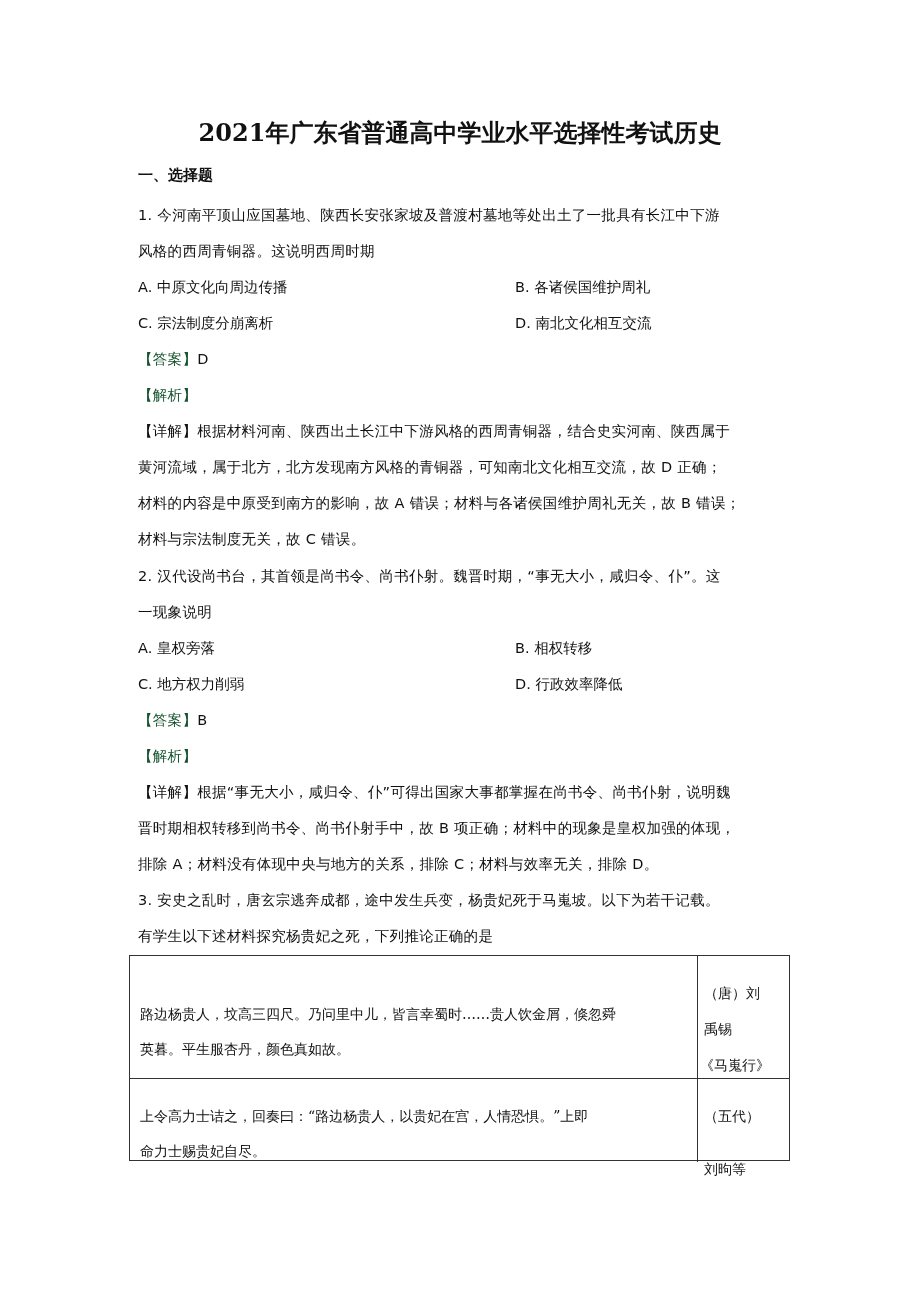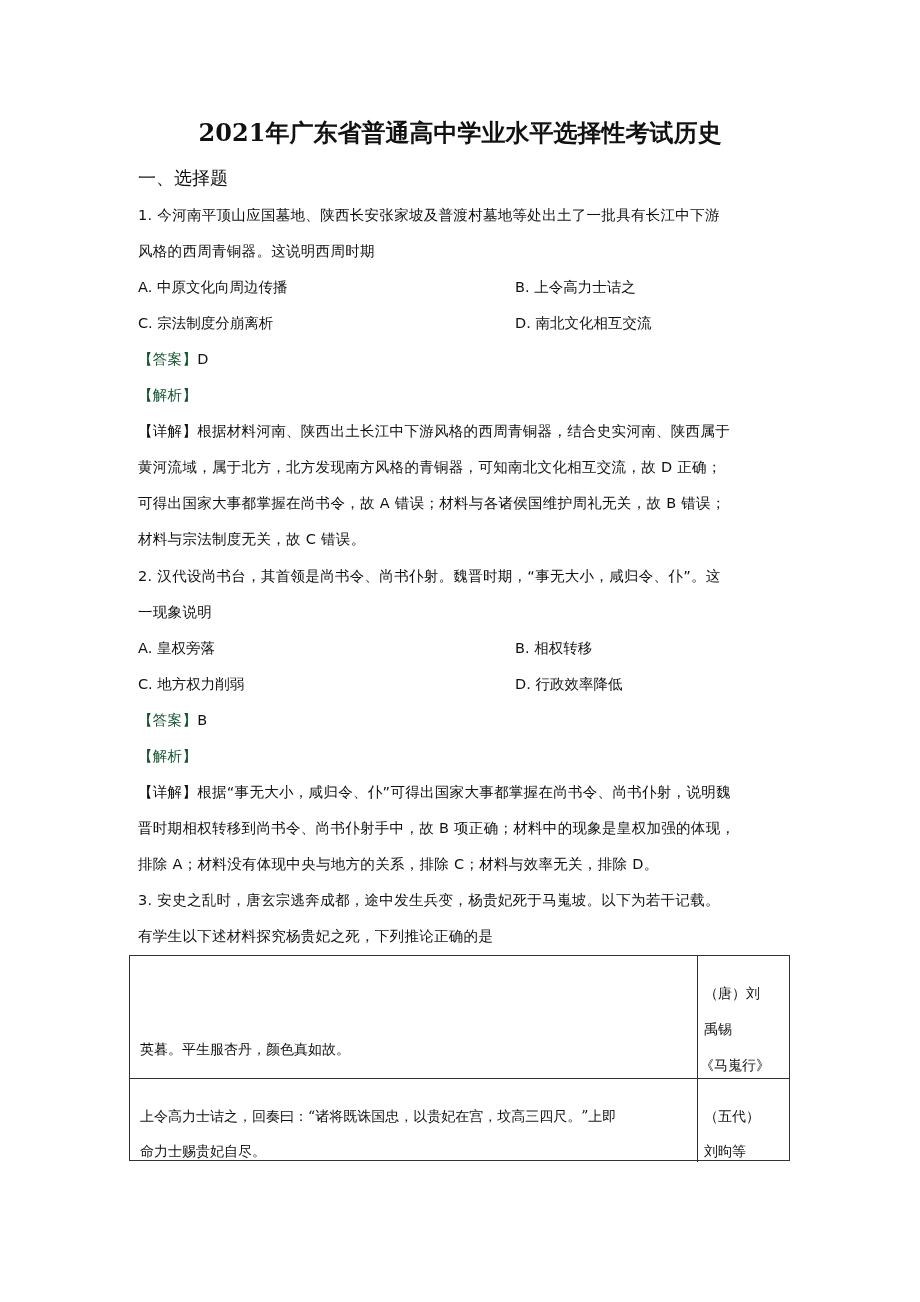--- a/index.html
+++ b/index.html
@@ -1,21 +1,21 @@
 <!DOCTYPE html>
 <html><head>
 <meta charset="utf-8">
 <style>
   html, body { margin: 0; padding: 0; background: #ffffff; }
   body { width: 920px; height: 1302px; position: relative; overflow: hidden;
          font-family: "DejaVu Sans", "Liberation Sans", sans-serif; color: #111; }
   .page { position: absolute; left: 0; top: 0; width: 920px; height: 1302px; }
   .title { position: absolute; left: 0; width: 920px; top: 117px; text-align: center;
            font-family: "DejaVu Serif", "Liberation Serif", serif; font-size: 24px; font-weight: bold; letter-spacing: 0px; }
-  .section { position: absolute; left: 138px; top: 166px; font-size: 18px; font-weight: normal; }
+  .section { position: absolute; left: 138px; top: 166px; font-size: 15px; font-weight: bold; }
   .line { position: absolute; left: 138px; font-size: 14.5px; white-space: nowrap; letter-spacing: 0.3px; }
   .optL { position: absolute; left: 138px; font-size: 14.5px; white-space: nowrap; }
   .optR { position: absolute; left: 515px; font-size: 14.5px; white-space: nowrap; }
   .label-blue { color: #14532d; }
   .tbl { position: absolute; left: 129px; top: 955px; width: 661px; height: 206px;
          border: 1.5px solid #333; box-sizing: border-box; }
   .row { position: absolute; left: 0; width: 100%; box-sizing: border-box; }
   .row1 { top: 0; height: 123px; border-bottom: 1.5px solid #333; }
   .row2 { top: 123px; height: 83px; }
   .cell-main { position: absolute; left: 0; top: 0; width: 568px; height: 100%; border-right: 1.5px solid #333; box-sizing: border-box; }
@@ -26,30 +26,30 @@
 <body>
 
 <div class="page">
 
   <div class="title">2021年广东省普通高中学业水平选择性考试历史</div>
   <div class="section">一、选择题</div>
 
   <div class="line" style="top:206px">1. 今河南平顶山应国墓地、陕西长安张家坡及普渡村墓地等处出土了一批具有长江中下游</div>
   <div class="line" style="top:242px">风格的西周青铜器。这说明西周时期</div>
   <div class="optL" style="top:278px">A.  中原文化向周边传播</div>
-  <div class="optR" style="top:278px">B.  上令高力士诘之</div>
+  <div class="optR" style="top:278px">B.  各诸侯国维护周礼</div>
   <div class="optL" style="top:314px">C.  宗法制度分崩离析</div>
   <div class="optR" style="top:314px">D.  南北文化相互交流</div>
   <div class="line" style="top:350px">
     <span class="label-blue">【答案】</span><span>D</span>
   </div>
   <div class="line label-blue" style="top:386px">【解析】</div>
   <div class="line" style="top:422px">【详解】根据材料河南、陕西出土长江中下游风格的西周青铜器，结合史实河南、陕西属于</div>
   <div class="line" style="top:458px">黄河流域，属于北方，北方发现南方风格的青铜器，可知南北文化相互交流，故 D 正确；</div>
-  <div class="line" style="top:494px">可得出国家大事都掌握在尚书令，故 A 错误；材料与各诸侯国维护周礼无关，故 B 错误；</div>
+  <div class="line" style="top:494px">材料的内容是中原受到南方的影响，故 A 错误；材料与各诸侯国维护周礼无关，故 B 错误；</div>
   <div class="line" style="top:530px">材料与宗法制度无关，故 C 错误。</div>
 
   <div class="line" style="top:567px">2. 汉代设尚书台，其首领是尚书令、尚书仆射。魏晋时期，“事无大小，咸归令、仆”。这</div>
   <div class="line" style="top:603px">一现象说明</div>
   <div class="optL" style="top:639px">A.  皇权旁落</div>
   <div class="optR" style="top:639px">B.  相权转移</div>
   <div class="optL" style="top:675px">C.  地方权力削弱</div>
   <div class="optR" style="top:675px">D.  行政效率降低</div>
   <div class="line" style="top:711px">
     <span class="label-blue">【答案】</span><span>B</span>
@@ -58,33 +58,34 @@
   <div class="line" style="top:783px">【详解】根据“事无大小，咸归令、仆”可得出国家大事都掌握在尚书令、尚书仆射，说明魏</div>
   <div class="line" style="top:855px">排除 A；材料没有体现中央与地方的关系，排除 C；材料与效率无关，排除 D。</div>
   <div class="line" style="top:819px">晋时期相权转移到尚书令、尚书仆射手中，故 B 项正确；材料中的现象是皇权加强的体现，</div>
 
   <div class="line" style="top:891px">3. 安史之乱时，唐玄宗逃奔成都，途中发生兵变，杨贵妃死于马嵬坡。以下为若干记载。</div>
   <div class="line" style="top:927px">有学生以下述材料探究杨贵妃之死，下列推论正确的是</div>
 
   <div class="tbl">
     <div class="row row1">
       <div class="cell-main">
+        <div class="tt" style="left:10px; top:35px">路边杨贵人，坟高三四尺。乃问里中儿，皆言幸蜀时……贵人饮金屑，倏忽舜</div>
         <div class="tt" style="left:10px; top:70px">英暮。平生服杏丹，颜色真如故。</div>
       </div>
       <div class="cell-src">
         <div class="tt" style="left:6px; top:14px">（唐）刘</div>
         <div class="tt" style="left:6px; top:50px">禹锡</div>
         <div class="tt" style="left:2px; top:86px">《马嵬行》</div>
       </div>
     </div>
     <div class="row row2">
       <div class="cell-main">
-        <div class="tt" style="left:10px; top:14px">上令高力士诘之，回奏曰：“诸将既诛国忠，以贵妃在宫，坟高三四尺。”上即</div>
+        <div class="tt" style="left:10px; top:14px">上令高力士诘之，回奏曰：“路边杨贵人，以贵妃在宫，人情恐惧。”上即</div>
         <div class="tt" style="left:10px; top:49px">命力士赐贵妃自尽。</div>
       </div>
       <div class="cell-src">
         <div class="tt" style="left:6px; top:14px">（五代）</div>
-        <div class="tt" style="left:6px; top:49px">刘昫等</div>
+        <div class="tt" style="left:6px; top:67px">刘昫等</div>
       </div>
     </div>
   </div>
 
 </div>
 
 </body></html>

